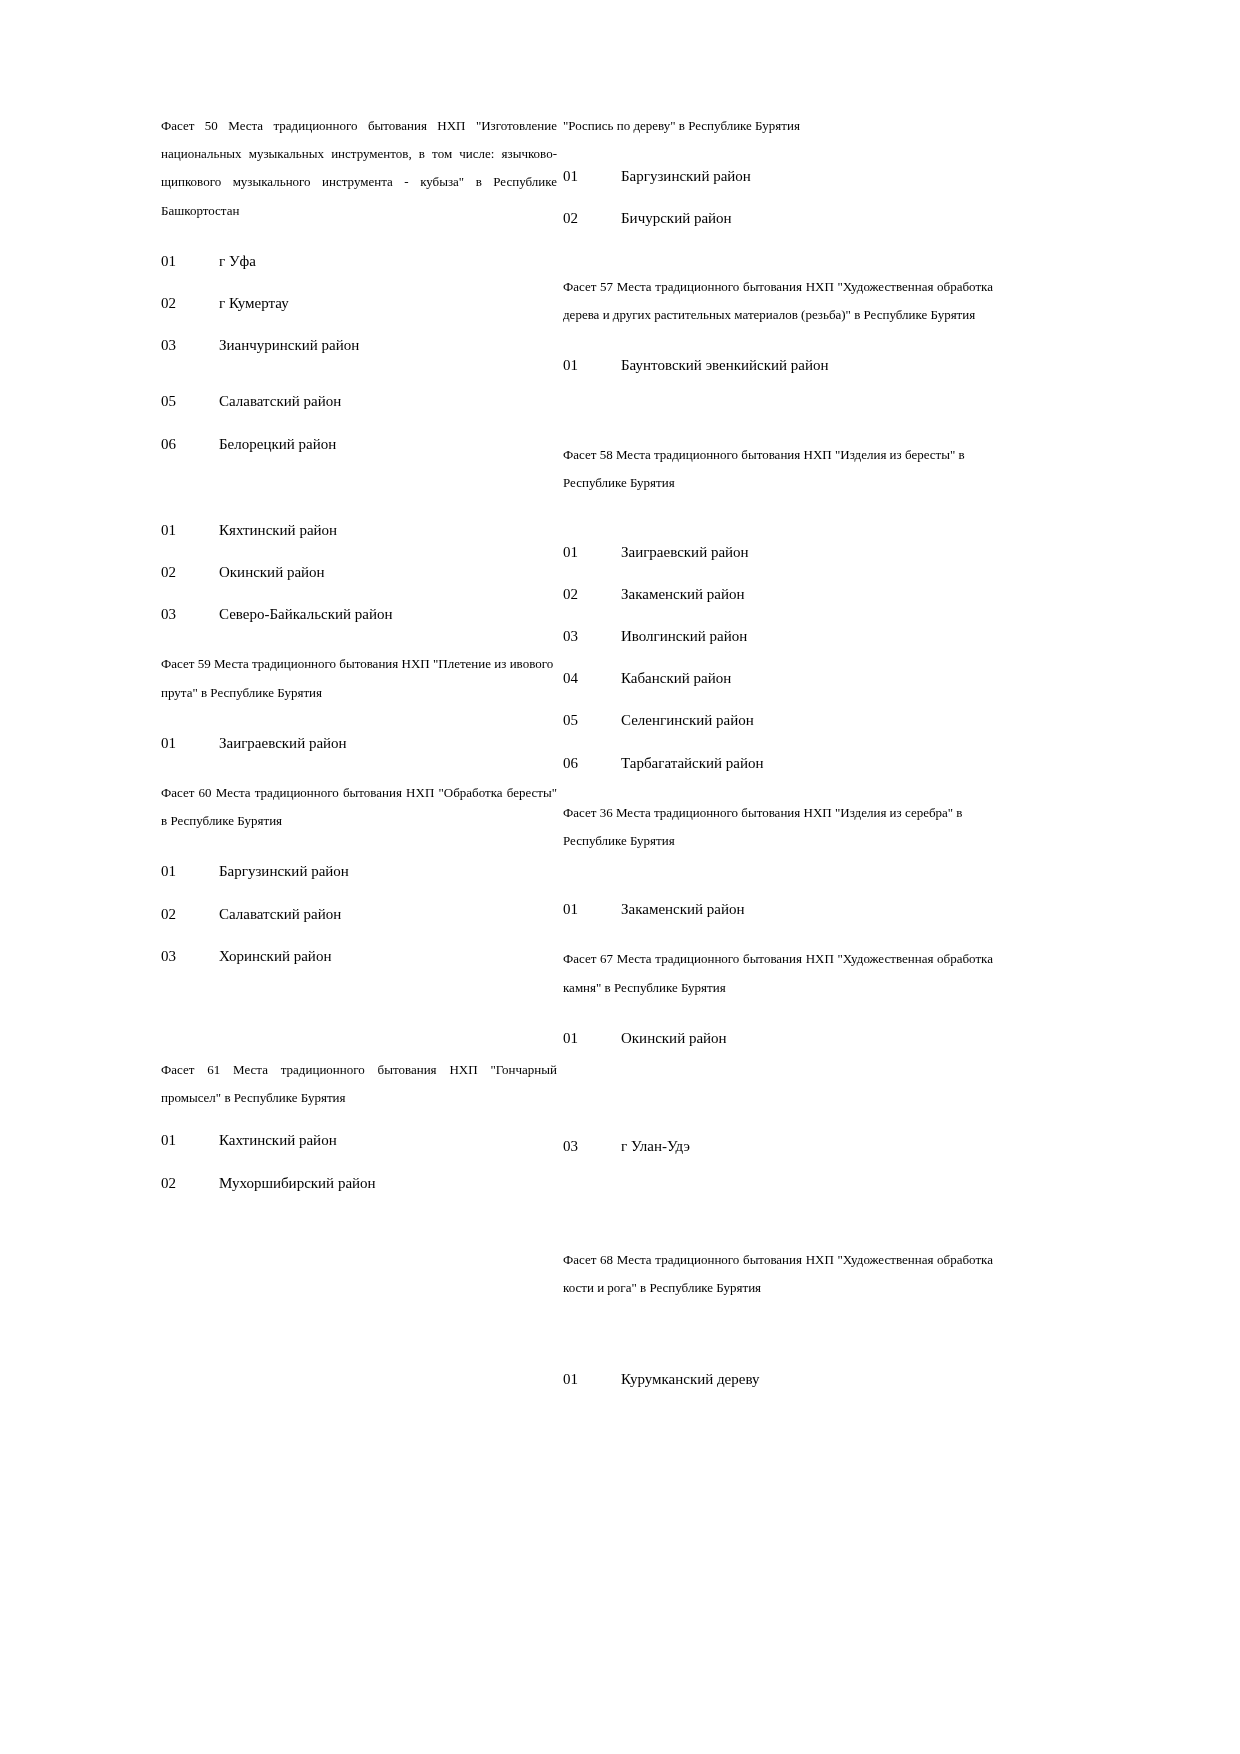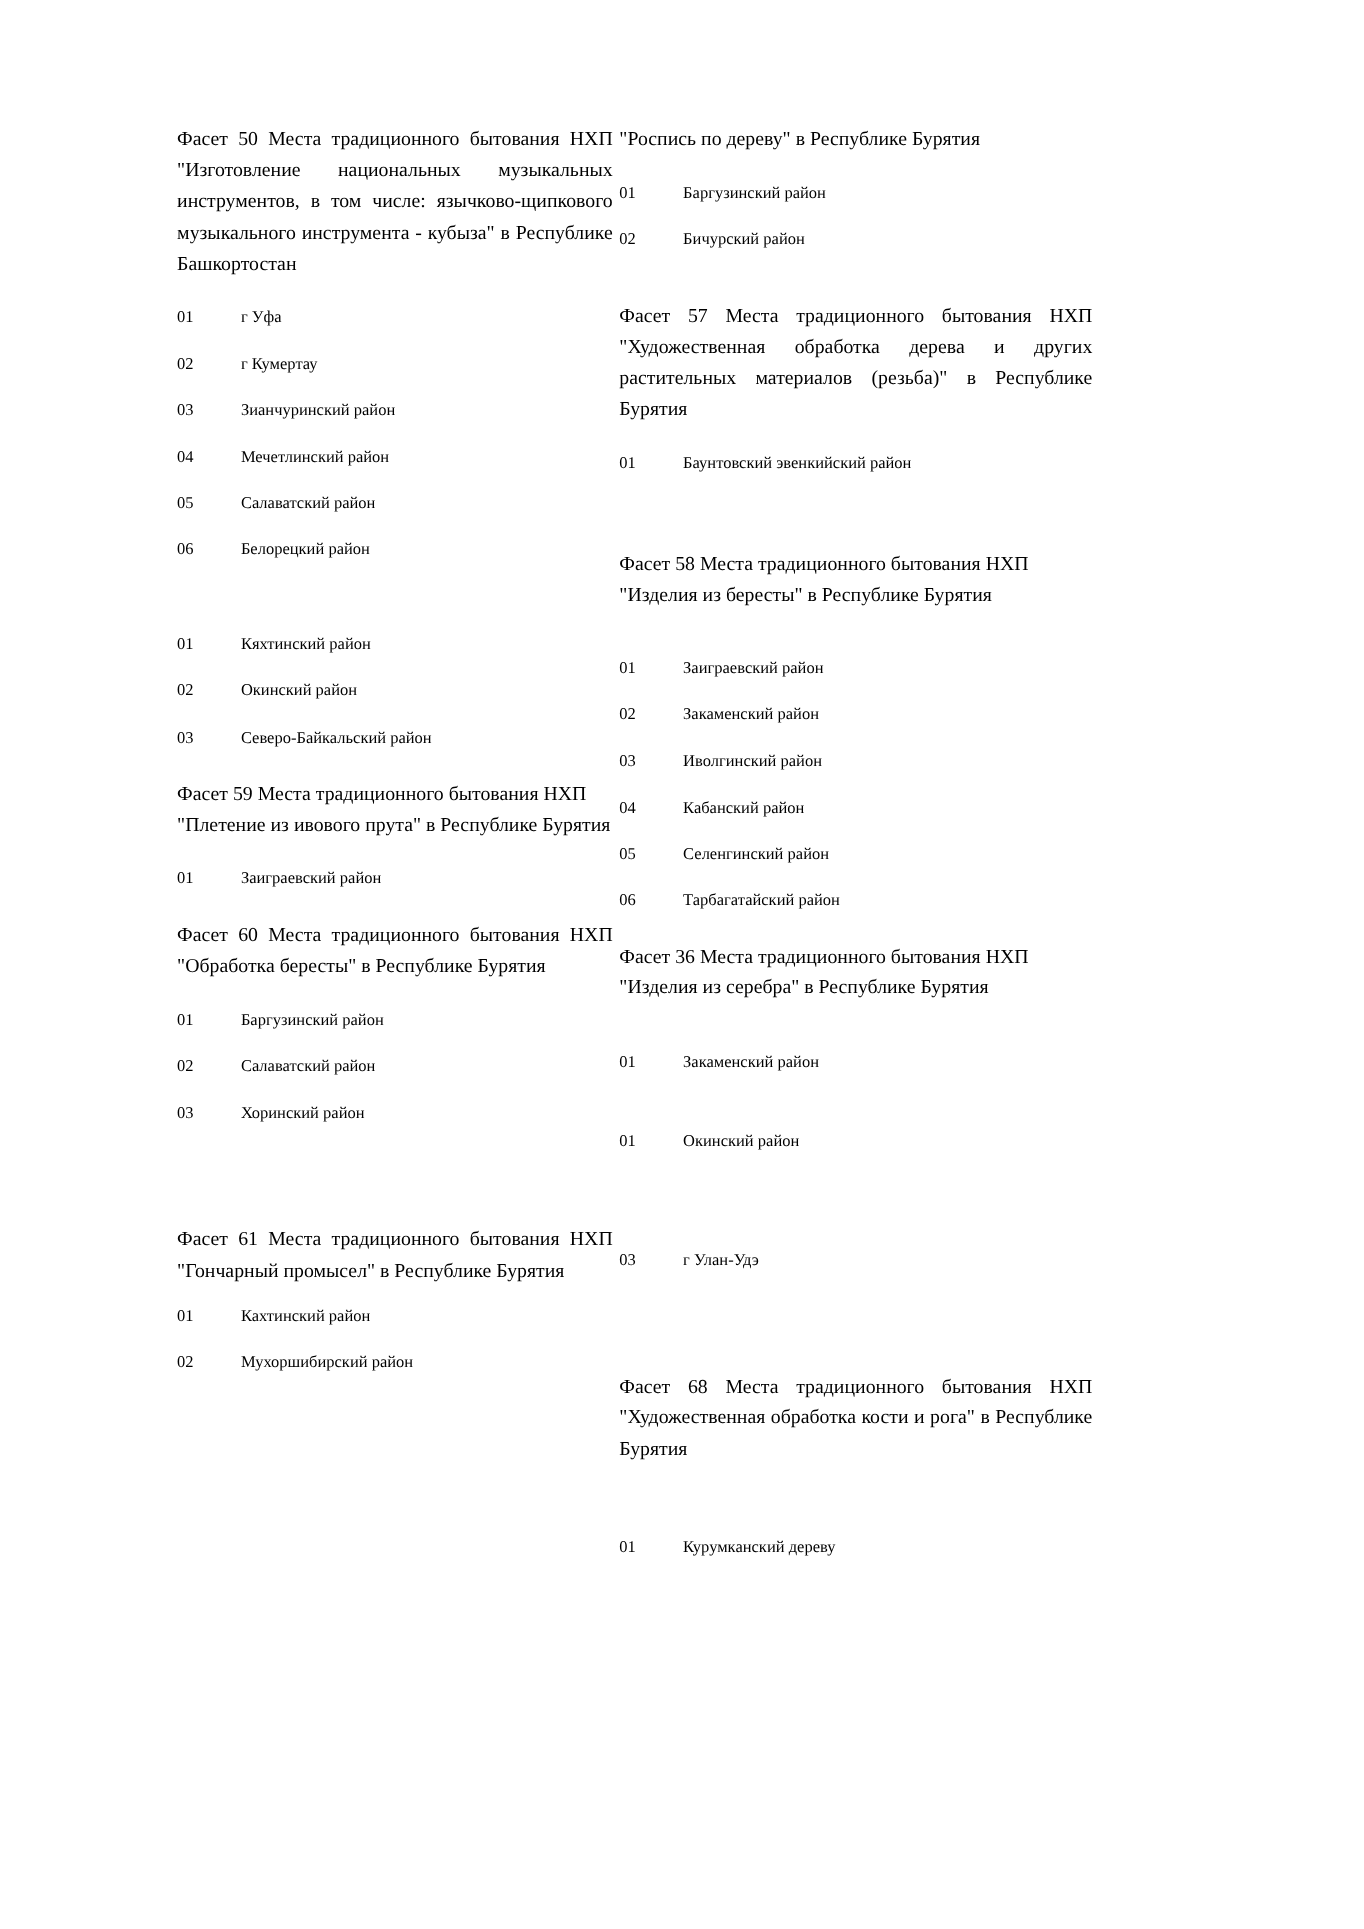--- a/index.html
+++ b/index.html
@@ -28,21 +28,21 @@
     position: absolute;
     top: 0;
     width: 396px;
   }
   .col-left  { left: 0px; }
   .col-right { left: 402px; width: 430px; }
 
   .facet {
     text-align: justify;
     text-align-last: left;
-    font-size: 18px;
+    font-size: 13px;
     line-height: 28.2px;
     margin: 0;
     hyphens: none;
   }
   .facet.ragged { text-align: left; }
 
   .entry {
     display: block;
     font-size: 15px;
     line-height: 28.2px;
@@ -70,21 +70,20 @@
 
     <div class="col col-left">
         <p class="facet">Фасет 50 Места традиционного бытования НХП "Изготовление национальных музыкальных инструментов, в том числе: язычково-щипкового музыкального инструмента - кубыза" в Республике Башкортостан</p>
         <div class="gap-md"></div>
         <p class="entry"><span class="code">01</span><span class="name">г Уфа</span></p>
         <div class="gap-sm"></div>
         <p class="entry"><span class="code">02</span><span class="name">г Кумертау</span></p>
         <div class="gap-sm"></div>
         <p class="entry"><span class="code">03</span><span class="name">Зианчуринский район</span></p>
         <div class="gap-sm"></div>
-        <p class="entry"><span class="code">04</span><span class="name">Мечетлинский район</span></p>
         <div class="gap-sm"></div>
         <p class="entry"><span class="code">05</span><span class="name">Салаватский район</span></p>
         <div class="gap-sm"></div>
         <p class="entry"><span class="code">06</span><span class="name">Белорецкий район</span></p>
         <div class="gap-sm"></div>
         <div class="gap-md"></div>
         <div class="gap-md"></div>
         <p class="entry"><span class="code">01</span><span class="name">Кяхтинский район</span></p>
         <div class="gap-sm"></div>
         <p class="entry"><span class="code">02</span><span class="name">Окинский район</span></p>
@@ -132,20 +131,21 @@
         <p class="entry"><span class="code">04</span><span class="name">Кабанский район</span></p>
         <div class="gap-sm"></div>
         <p class="entry"><span class="code">05</span><span class="name">Селенгинский район</span></p>
         <div class="gap-sm"></div>
         <p class="entry"><span class="code">06</span><span class="name">Тарбагатайский район</span></p>
         <div class="gap-md"></div>
         <p class="facet ragged">Фасет 36 Места традиционного бытования НХП "Изделия из серебра" в Республике Бурятия</p>
         <div class="gap-lg"></div>
         <p class="entry"><span class="code">01</span><span class="name">Закаменский район</span></p>
         <div class="gap-md"></div>
+        <p class="facet">Фасет 67 Места традиционного бытования НХП "Художественная обработка камня" в Республике Бурятия</p>
         <div class="gap-md"></div>
         <p class="entry"><span class="code">01</span><span class="name">Окинский район</span></p>
         <div class="gap-lg"></div>
         <div class="gap-lg"></div>
         <p class="entry"><span class="code">03</span><span class="name">г Улан-Удэ</span></p>
         <div class="gap-xxl"></div>
         <p class="facet">Фасет 68 Места традиционного бытования НХП "Художественная обработка кости и рога" в Республике Бурятия</p>
         <div class="gap-xl"></div>
         <p class="entry"><span class="code">01</span><span class="name">Курумканский дереву</span></p>
       </div>

